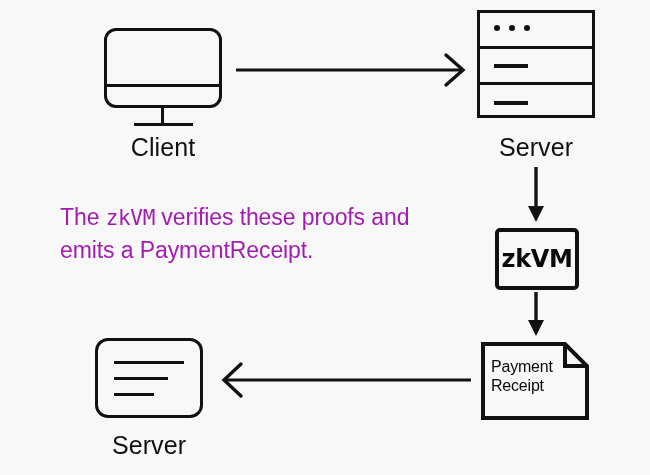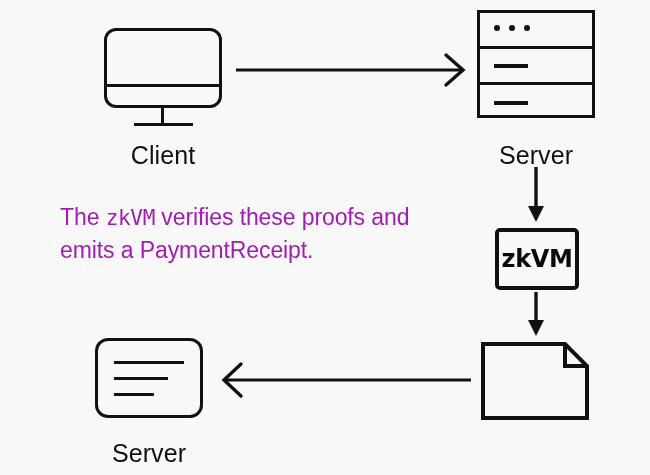--- a/index.html
+++ b/index.html
@@ -25,21 +25,20 @@
     position: absolute;
   }
   .node-label {
     position: absolute;
     text-align: center;
     font-size: 25px;
     line-height: 1;
     color: #111111;
     letter-spacing: 0.1px;
     white-space: nowrap;
-    margin-top: 8px;
   }
 
   
   #client-icon {
     left: 104px;
     top: 28px;
     width: 118px;
     height: 80px;
   }
   #client-icon .screen {
@@ -281,20 +280,22 @@
 <div class="node" id="zkvm-box">
   <span class="zkvm-text">zkVM</span>
 </div>
 
 <div class="node" id="receipt-doc">
   <svg width="108" height="78" viewBox="0 0 108 78" xmlns="http://www.w3.org/2000/svg">
     <path d="M2,2 H84 L106,24 V76 H2 Z" fill="#f8f8f9" stroke="#111" stroke-width="4" stroke-linejoin="miter"></path>
     <path d="M84,2 V24 H106" fill="none" stroke="#111" stroke-width="4" stroke-linejoin="miter"></path>
   </svg>
   <div class="doc-text">
+    <div>Payment</div>
+    <div>Receipt</div>
   </div>
 </div>
 
 <div class="node" id="server-bottom-icon">
   <div class="panel"></div>
   <div class="line l1"></div>
   <div class="line l2"></div>
   <div class="line l3"></div>
 </div>
 <div class="node node-label" id="server-bottom-label">Server</div>

